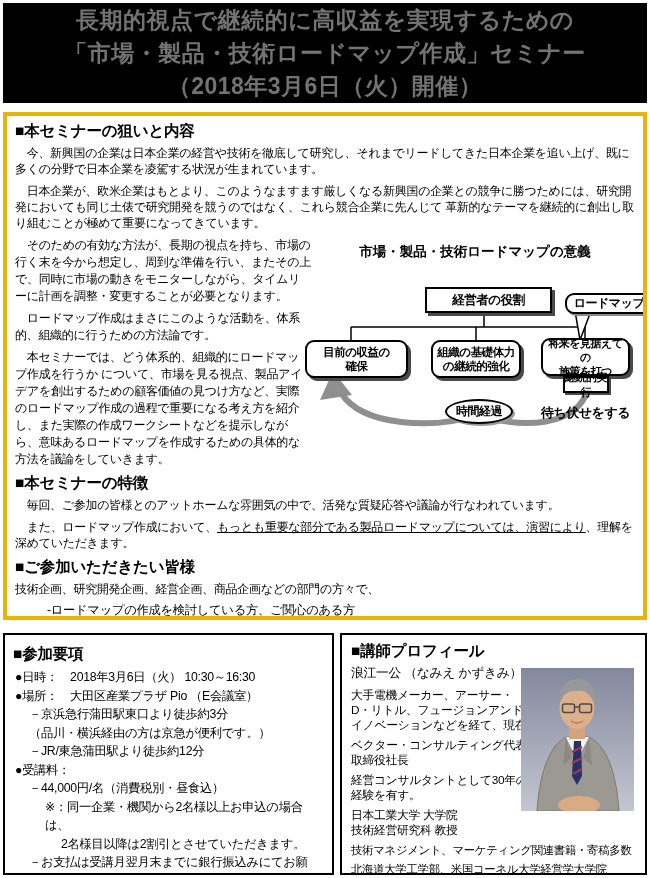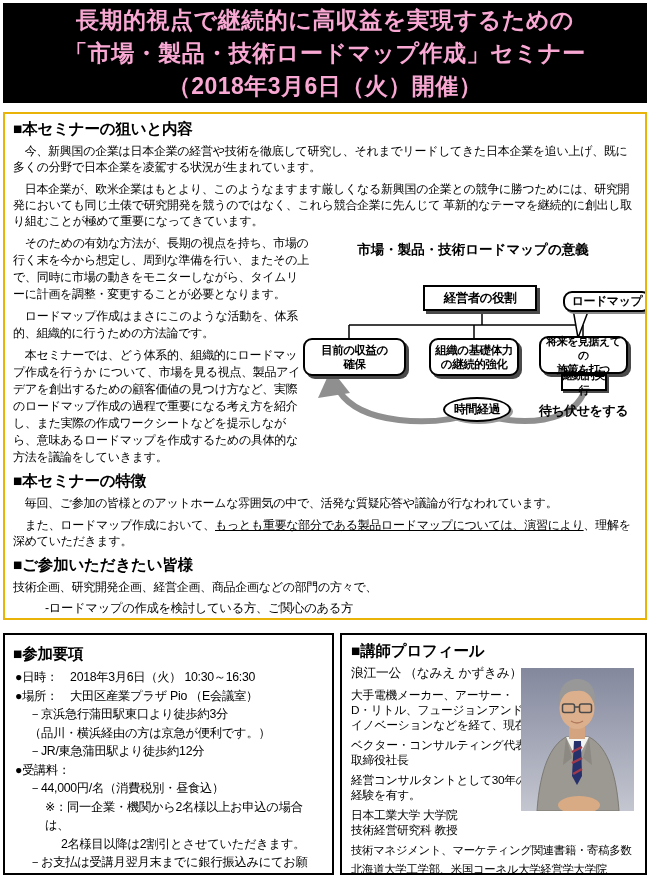--- a/index.html
+++ b/index.html
@@ -1,42 +1,42 @@
 <!DOCTYPE html>
 <html><head>
 <meta charset="utf-8">
 <style>
   html,body{margin:0;padding:0;background:#ffffff;}
   body{font-family:"Liberation Sans","DejaVu Sans",sans-serif;color:#000;}
   .page{position:relative;width:650px;height:878px;background:#fff;overflow:hidden;}
 
   
   .header{position:absolute;left:3px;top:3px;width:644px;height:100px;background:#000;
-    color:#f9a8d4;text-align:center;font-weight:bold;font-size:23px;line-height:33px;
+    color:#737373;text-align:center;font-weight:bold;font-size:23px;line-height:33px;
     box-sizing:border-box;padding-top:1px;letter-spacing:0.5px;}
 
   
   .main-box{position:absolute;left:3px;top:112px;width:644px;height:508px;
-    border:2px solid #eab308;box-sizing:border-box;padding:4px 8px 0 8px;overflow:hidden;}
+    border:4px solid #eab308;box-sizing:border-box;padding:4px 8px 0 8px;overflow:hidden;}
   .sec-h{font-size:15.5px;font-weight:bold;margin:1px 0 3px 0;letter-spacing:-0.2px;}
   .bodyp{font-size:12px;line-height:16px;margin:0 0 6px 0;letter-spacing:-0.3px;}
 
   .wrap{position:relative;margin:0 0 2px 0;min-height:212px;}
   .leftcol{width:296px;}
   .leftcol .bodyp{line-height:17px;margin:0 0 5px 0;}
 
   
   .diagram{position:absolute;left:288px;top:6px;width:344px;height:202px;font-weight:bold;}
   .diagram svg.wires{position:absolute;left:0;top:0;z-index:1;}
   .dg-title{position:absolute;left:22px;top:0;width:300px;text-align:center;font-size:13.5px;z-index:2;}
   .dbox{position:absolute;background:#fff;border:2px solid #000;box-shadow:3px 3px 0 #4a4a4a;
     display:flex;align-items:center;justify-content:center;text-align:center;
     box-sizing:border-box;z-index:2;white-space:pre-line;letter-spacing:-0.5px;}
   .rounded{border-radius:9px;}
-  .dg-exec{left:122px;top:44px;width:114px;height:26px;font-size:12.5px;}
+  .dg-exec{left:122px;top:44px;width:127px;height:26px;font-size:12.5px;}
   .dg-callout{left:262px;top:50px;width:88px;height:21px;font-size:12px;box-shadow:2px 2px 0 #8a8a8a;border-radius:9px;}
   .dg-b1{left:2px;top:97px;width:103px;height:38px;font-size:11.5px;line-height:14px;}
   .dg-b2{left:128px;top:97px;width:90px;height:38px;font-size:11.5px;line-height:14px;}
   .dg-b3{left:238px;top:95px;width:89px;height:38px;font-size:11px;line-height:14px;}
   .dg-cont{left:260px;top:133px;width:46px;height:17px;font-size:11px;box-shadow:2px 2px 0 #4a4a4a;z-index:3;}
   .dg-time{left:142px;top:156px;width:68px;height:25px;border-radius:50%;font-size:12px;
     box-shadow:2px 2px 0 #9a9a9a;z-index:3;}
   .dg-wait{position:absolute;left:238px;top:161px;font-size:13px;z-index:3;letter-spacing:-0.5px;}
 
   .underl{text-decoration:underline;}

